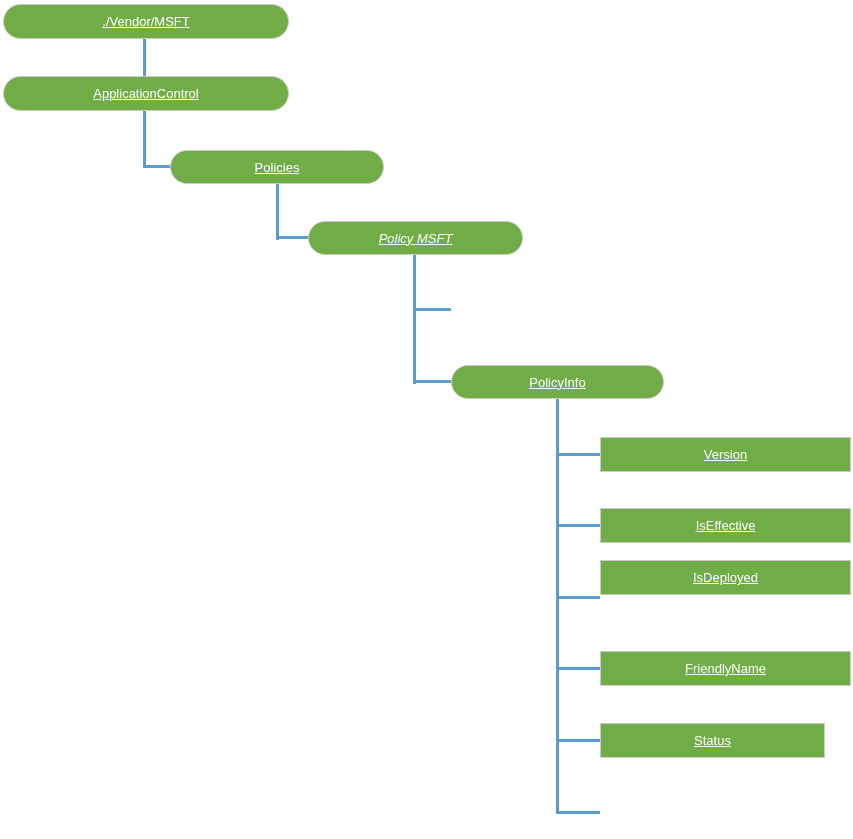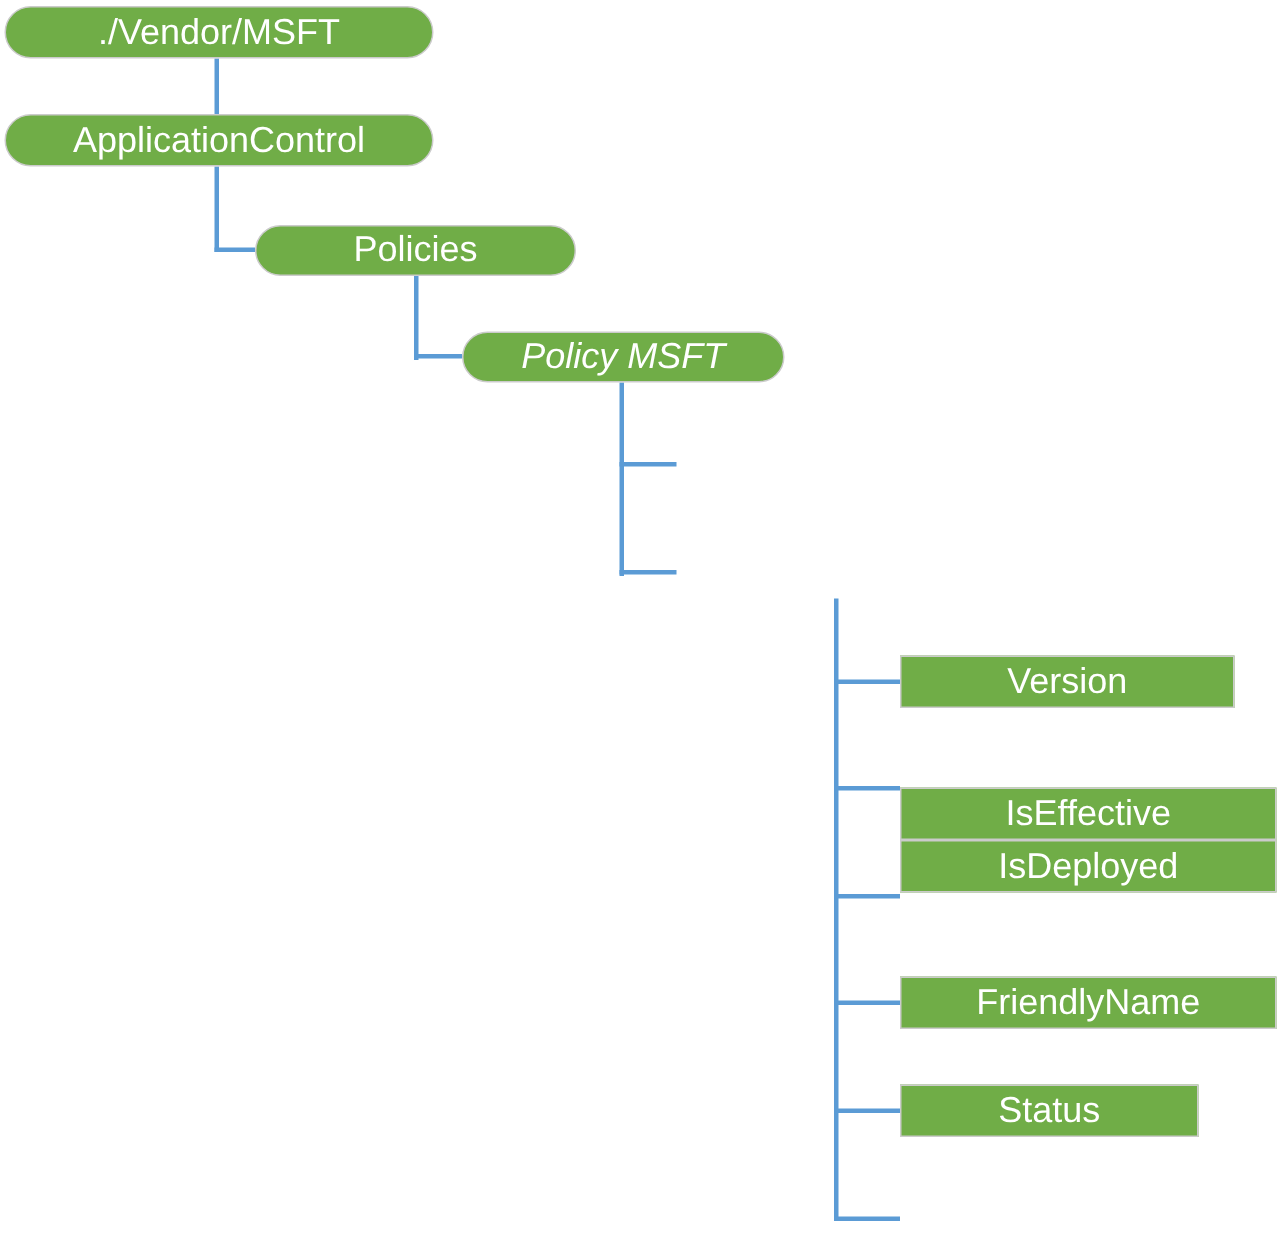--- a/index.html
+++ b/index.html
@@ -23,44 +23,45 @@
   }
   .node {
     position: absolute;
     background: var(--node-fill);
     color: var(--node-text);
     border: 1px solid var(--node-border);
     box-sizing: border-box;
     display: flex;
     align-items: center;
     justify-content: center;
-    font-size: 24px;
+    font-size: 13px;
     line-height: 1;
     white-space: nowrap;
     text-align: center;
+    text-decoration: underline;
   }
   .pill { border-radius: 18px; }
   .rect { border-radius: 0; }
   .italic { font-style: italic; }
   .seg {
     position: absolute;
     background: var(--connector);
   }
   
   .n-vendor        { left: 3px;   top: 4px;   width: 286px; height: 35px; }
   .n-appcontrol    { left: 3px;   top: 76px;  width: 286px; height: 35px; }
   .n-policies      { left: 170px; top: 150px; width: 214px; height: 34px; }
   .n-guid          { left: 308px; top: 221px; width: 215px; height: 34px; }
   .n-policy        { left: 451px; top: 293px; width: 213px; height: 34px; }
   .n-policyinfo    { left: 451px; top: 365px; width: 213px; height: 34px; }
-  .n-version       { left: 600px; top: 437px; width: 223px; height: 35px; }
-  .n-iseffective   { left: 600px; top: 508px; width: 251px; height: 35px; margin-top: 17px; }
+  .n-version       { left: 600px; top: 437px; width: 251px; height: 35px; }
+  .n-iseffective   { left: 600px; top: 508px; width: 251px; height: 35px; }
   .n-isdeployed    { left: 600px; top: 560px; width: 251px; height: 35px; }
   .n-isauthorized  { left: 600px; top: 651px; width: 251px; height: 35px; }
-  .n-status        { left: 600px; top: 723px; width: 199px; height: 35px; }
+  .n-status        { left: 600px; top: 723px; width: 225px; height: 35px; }
   .n-friendlyname  { left: 600px; top: 795px; width: 251px; height: 35px; }
   
   .s1   { left: 143px; top: 39px;  width: 3px;  height: 37px; }
   .s2v  { left: 143px; top: 111px; width: 3px;  height: 57px; }
   .s2h  { left: 143px; top: 165px; width: 27px; height: 3px; }
   .s3v  { left: 276px; top: 184px; width: 3px;  height: 56px; }
   .s3h  { left: 276px; top: 236px; width: 32px; height: 3px; }
   .s4v  { left: 413px; top: 255px; width: 3px;  height: 129px; }
   .s4h1 { left: 413px; top: 308px; width: 38px; height: 3px; }
   .s4h2 { left: 413px; top: 380px; width: 38px; height: 3px; }
@@ -95,20 +96,21 @@
 
   <div class="node pill n-vendor">./Vendor/MSFT</div>
 
   <div class="node pill n-policies">Policies</div>
 
   <div class="node pill n-appcontrol">ApplicationControl</div>
 
   <div class="node pill italic n-guid">Policy MSFT</div>
 
 
+  <div class="node pill n-policyinfo">PolicyInfo</div>
 
   <div class="node rect n-version">Version</div>
 
   <div class="node rect n-iseffective">IsEffective</div>
 
   <div class="node rect n-isdeployed">IsDeployed</div>
 
   <div class="node rect n-isauthorized">FriendlyName</div>
 
   <div class="node rect n-status">Status</div>

